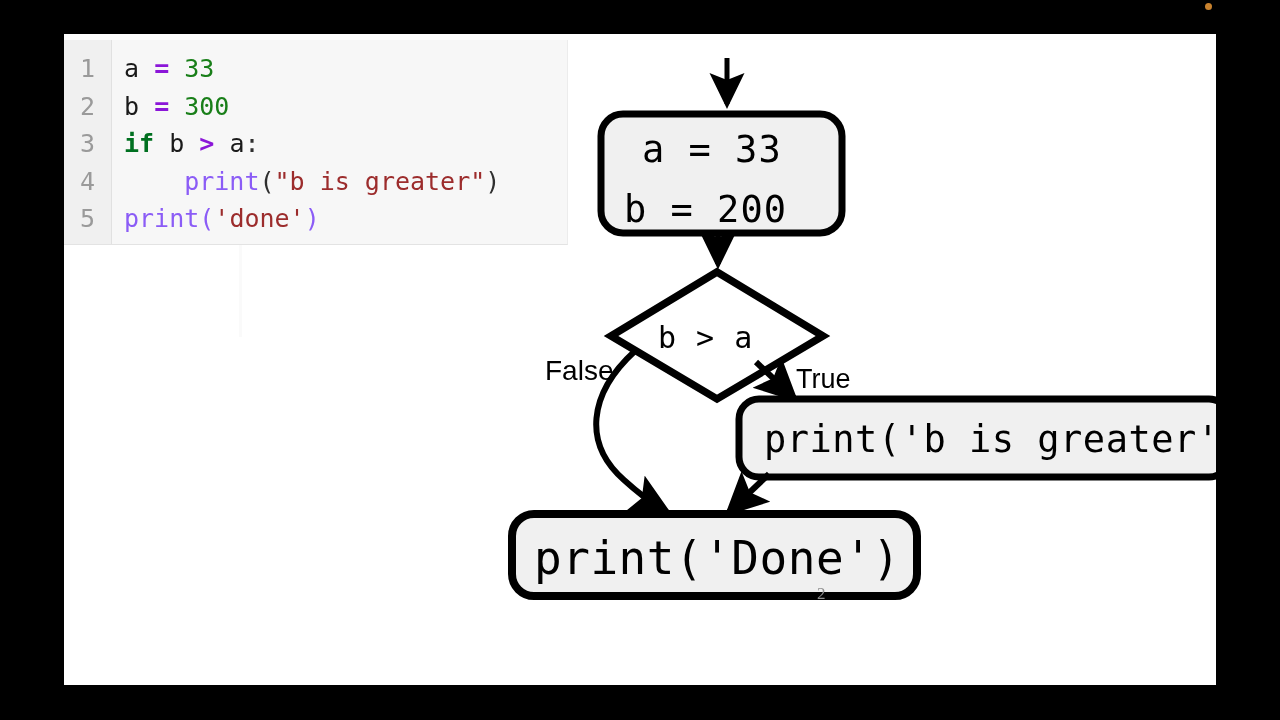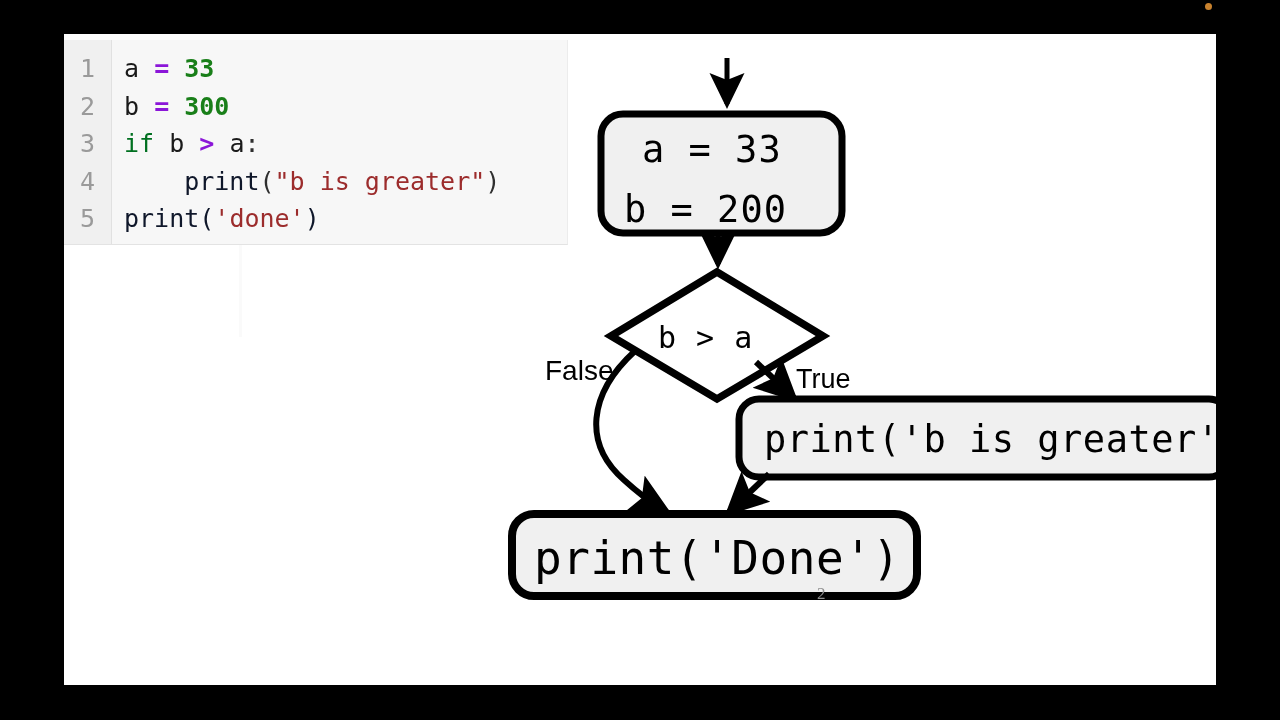--- a/index.html
+++ b/index.html
@@ -74,24 +74,24 @@
     padding-top: 10px;
     padding-left: 12px;
   }
   #code-lines .cl {
     font-family: "DejaVu Sans Mono", monospace;
     font-size: 25px;
     line-height: 37.5px;
     white-space: pre;
     color: #1a1a1a;
   }
-  .tok-kw   { color: #007020; font-weight: normal; }
+  .tok-kw   { color: #007020; font-weight: bold; }
   .tok-op   { color: #8b16d8; font-weight: bold; }
-  .tok-num  { color: #197f19; font-weight: bold; }
-  .tok-fn   { color: #0f172a; }
+  .tok-num  { color: #197f19; }
+  .tok-fn   { color: #8b5cf6; }
   .tok-str  { color: #9c2c2c; }
   .tok-name { color: #1a1a1a; }
   .tok-punc { color: #2f2f2f; }
 
   
   #code-ghost-line {
     position: absolute;
     left: 175px;
     top: 211px;
     width: 3px;

